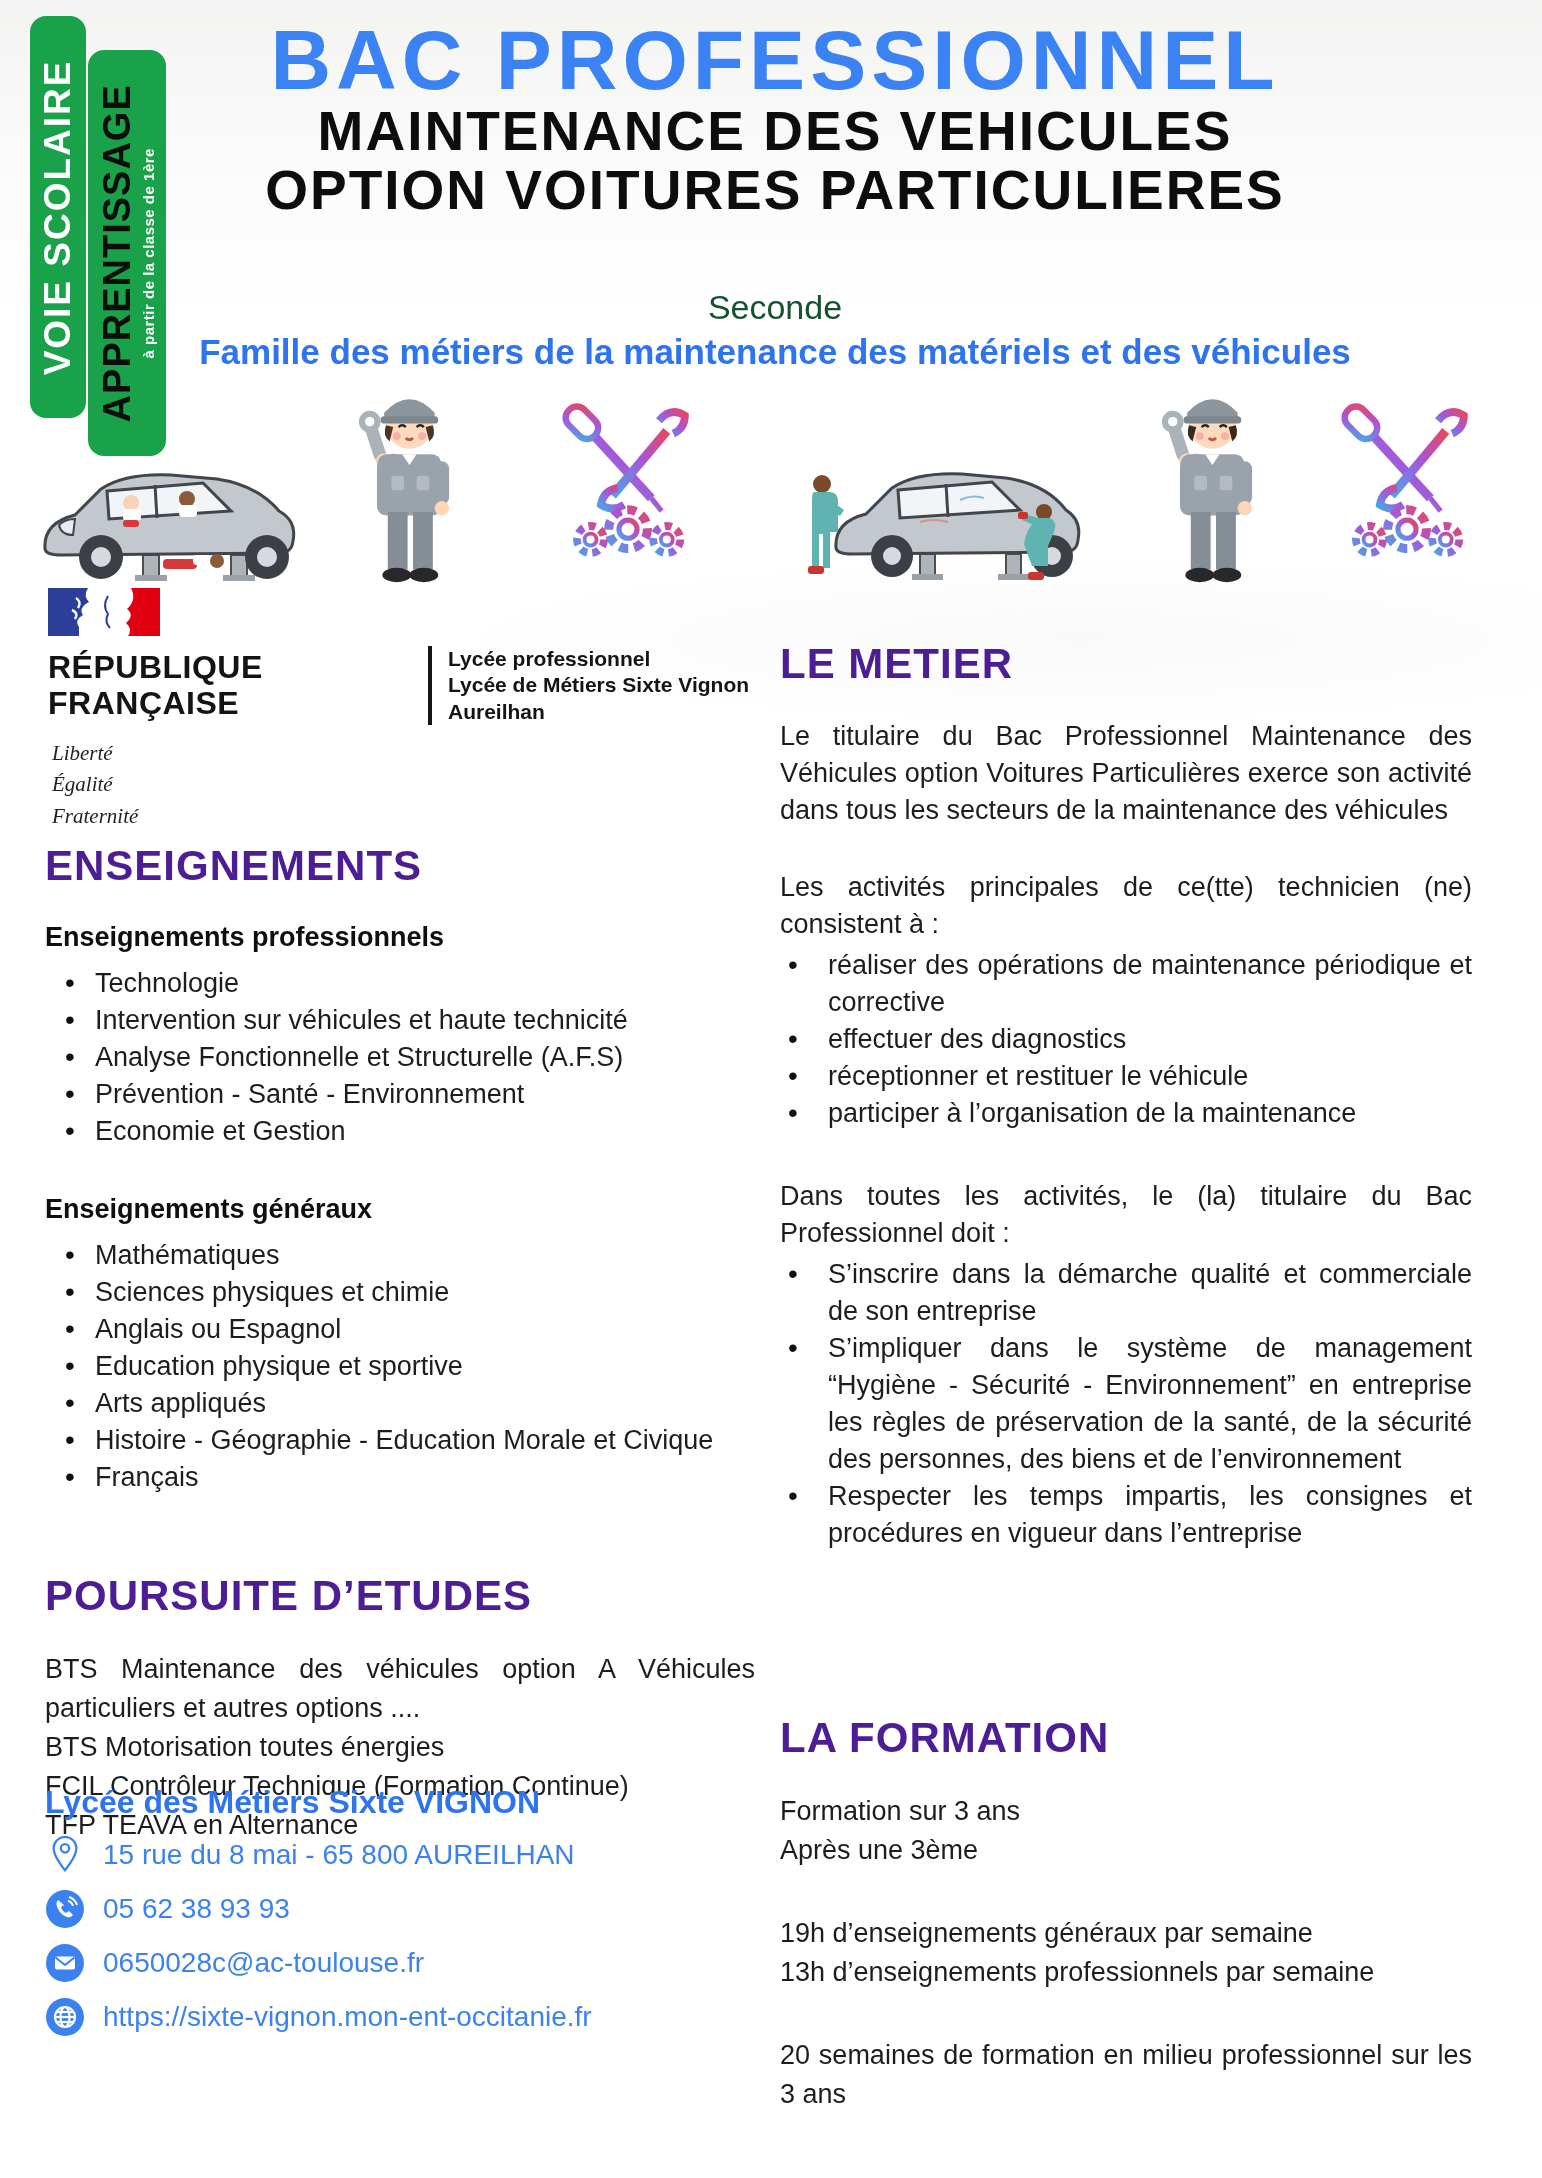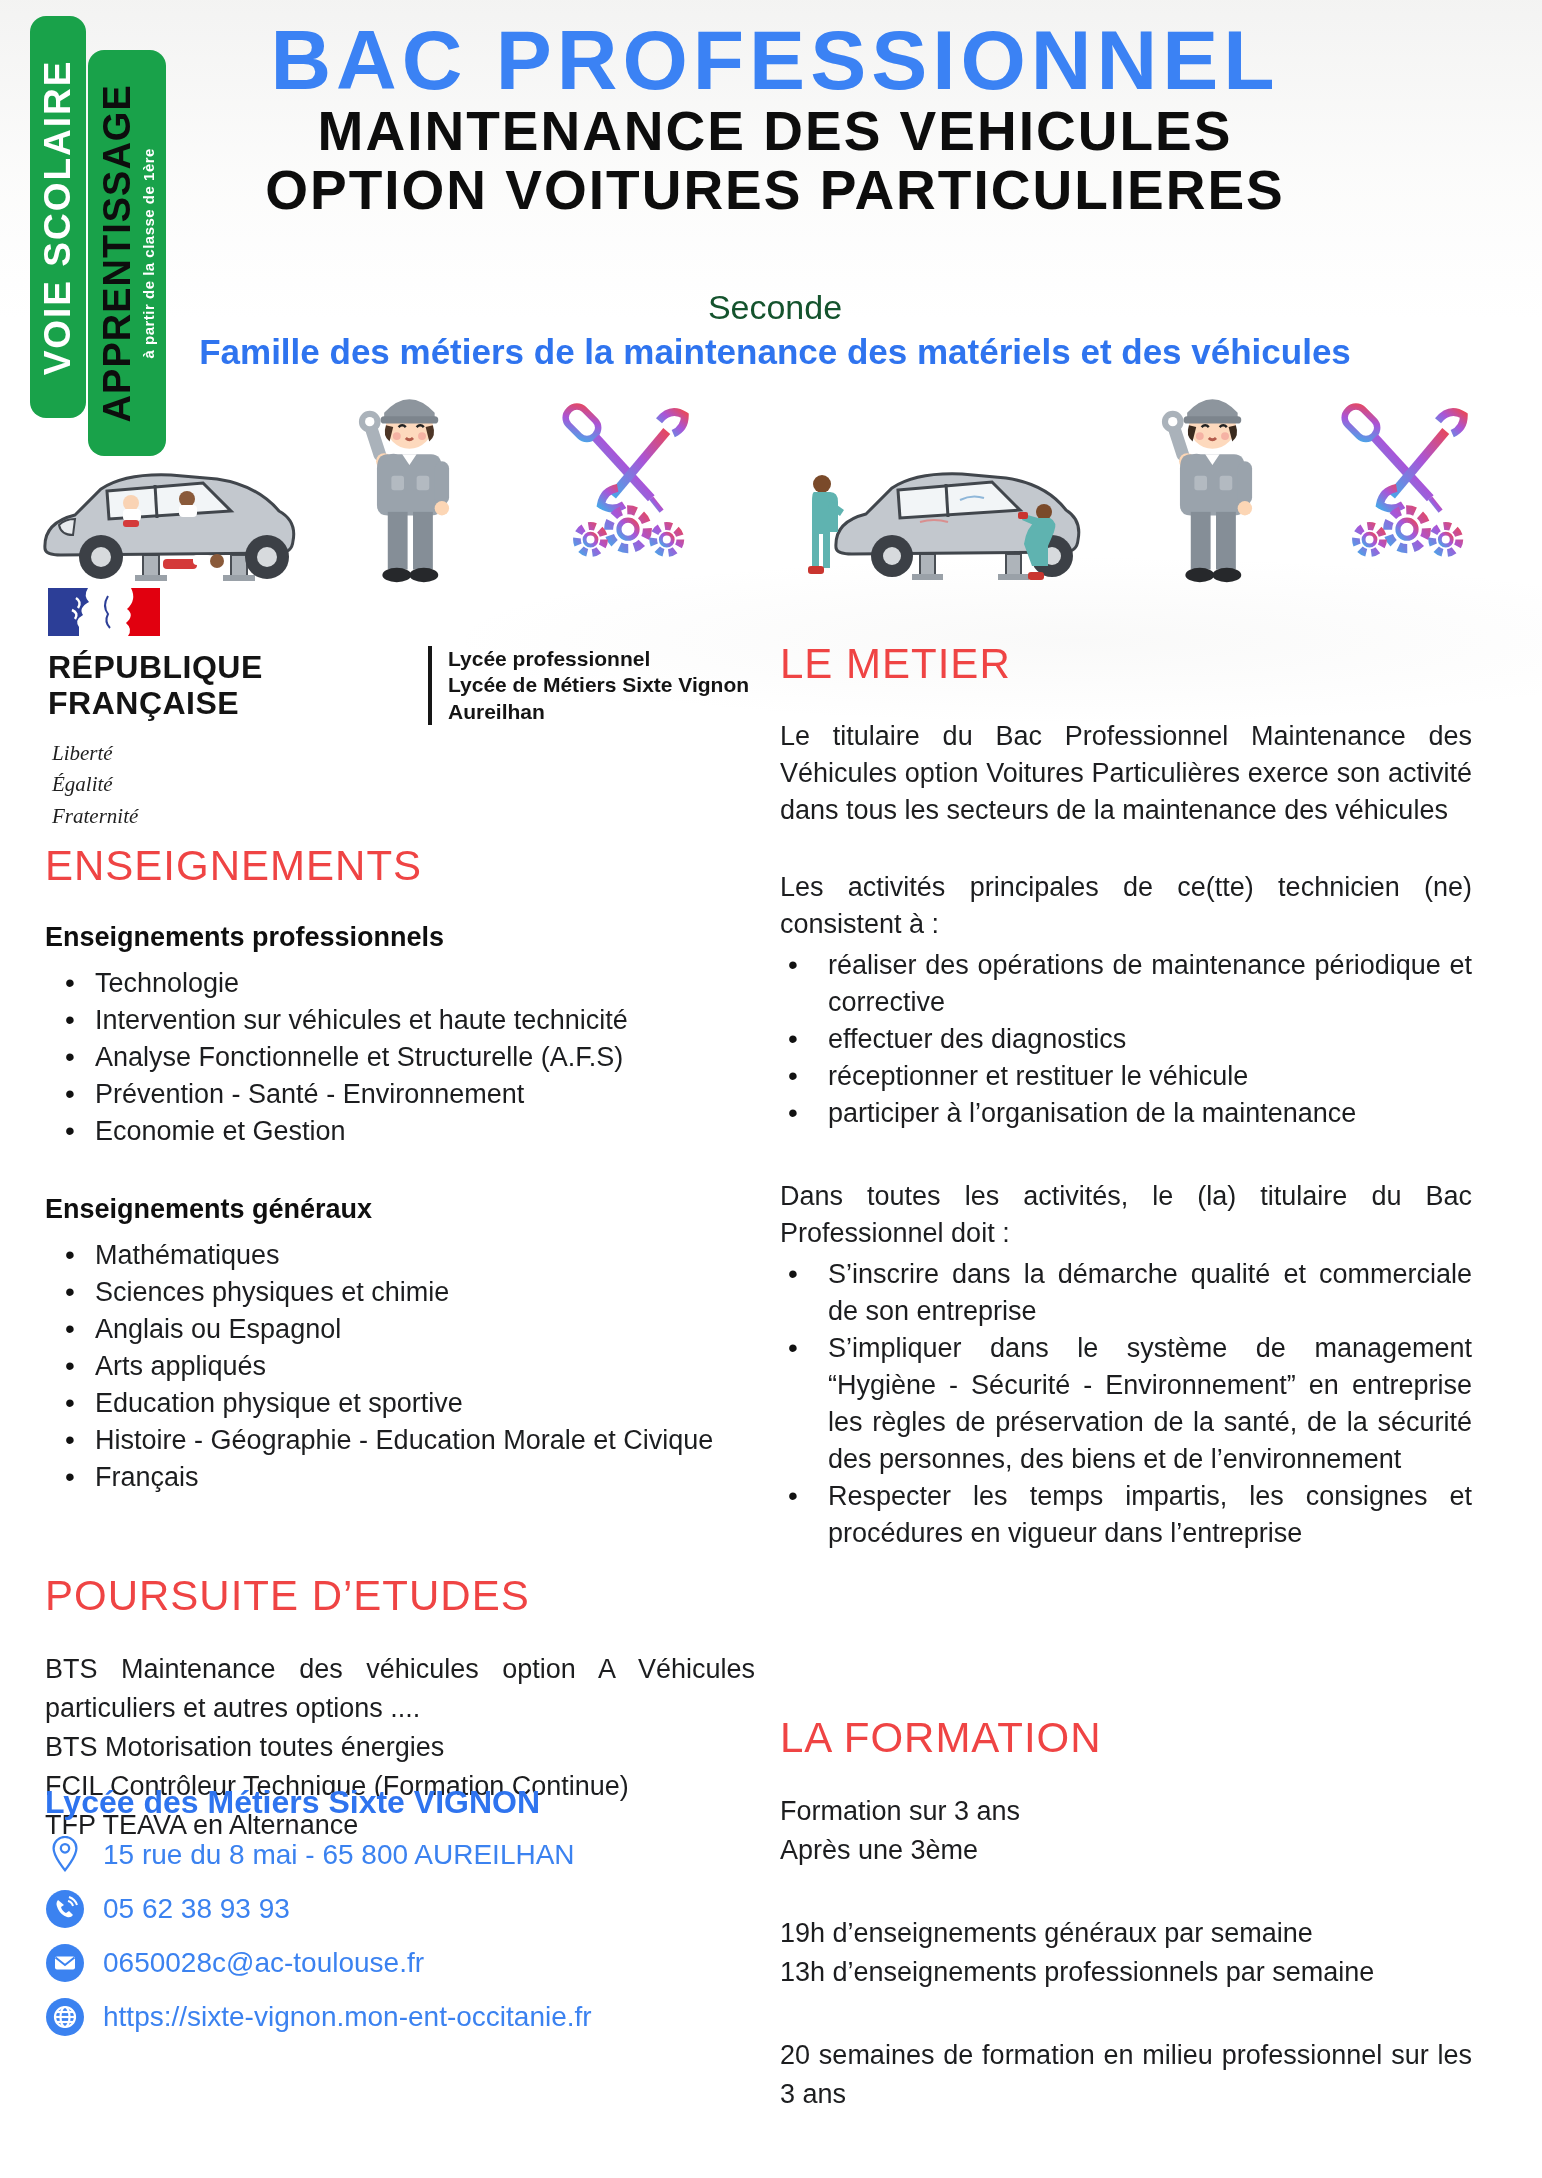--- a/index.html
+++ b/index.html
@@ -35,21 +35,21 @@
   .illu svg { width:100%; height:100%; display:block; }
   
   .rf { position:absolute; left:48px; top:588px; width:300px; z-index:2; }
   .rf-flag { width:112px; height:48px; }
   .rf-name { margin-top:10px; font-size:32px; font-weight:800; color:#141414; line-height:1.12; letter-spacing:0.5px; }
   .motto { margin-top:16px; font-family:"Liberation Serif","DejaVu Serif",serif; font-style:italic;
     font-size:21px; color:#1f1f1f; line-height:1.5; padding-left:4px; }
   .school { position:absolute; left:428px; top:646px; border-left:4px solid #161616; padding-left:16px;
     font-size:21px; font-weight:700; color:#141414; line-height:1.25; z-index:2; }
   
-  .h2 { font-weight:400; color:#ef4444; letter-spacing:1px; }
+  .h2 { font-weight:700; color:#4c1d95; letter-spacing:1px; }
   .h2-left  { font-size:42px; }
   .h2-right { font-size:42px; }
   .col { position:absolute; z-index:2; }
   .col-enseignements { left:45px; top:842px; width:710px; }
   .col-poursuite     { left:45px; top:1572px; width:710px; }
   .col-contact       { left:45px; top:1784px; width:710px; }
   .col-metier        { left:780px; top:640px; width:692px; }
   .col-formation     { left:780px; top:1714px; width:692px; }
   .group-title { margin-top:32px; font-size:27px; font-weight:700; color:#0f0f0f; }
   .bullets { margin-top:12px; }
@@ -281,22 +281,22 @@
         <div class="bullet">Intervention sur véhicules et haute technicité</div>
         <div class="bullet">Analyse Fonctionnelle et Structurelle (A.F.S)</div>
         <div class="bullet">Prévention - Santé - Environnement</div>
         <div class="bullet">Economie et Gestion</div>
       </div>
     <div class="group-title" style="margin-top:44px;">Enseignements généraux</div>
     <div class="bullets bullets-left">
         <div class="bullet">Mathématiques</div>
         <div class="bullet">Sciences physiques et chimie</div>
         <div class="bullet">Anglais ou Espagnol</div>
+        <div class="bullet">Education physique et sportive</div>
         <div class="bullet">Arts appliqués</div>
-        <div class="bullet">Education physique et sportive</div>
         <div class="bullet">Histoire - Géographie - Education Morale et Civique</div>
         <div class="bullet">Français</div>
       </div>
   </div>
 
   <div class="col col-poursuite">
     <div class="h2 h2-left">POURSUITE D’ETUDES</div>
     <div class="plines">
         <div class="pline">BTS Maintenance des véhicules option A Véhicules particuliers et autres options ....</div>
         <div class="pline">BTS Motorisation toutes énergies</div>

